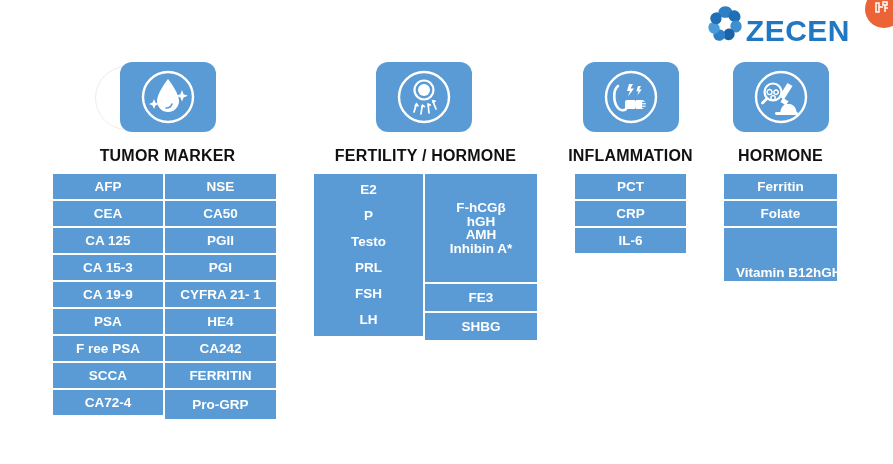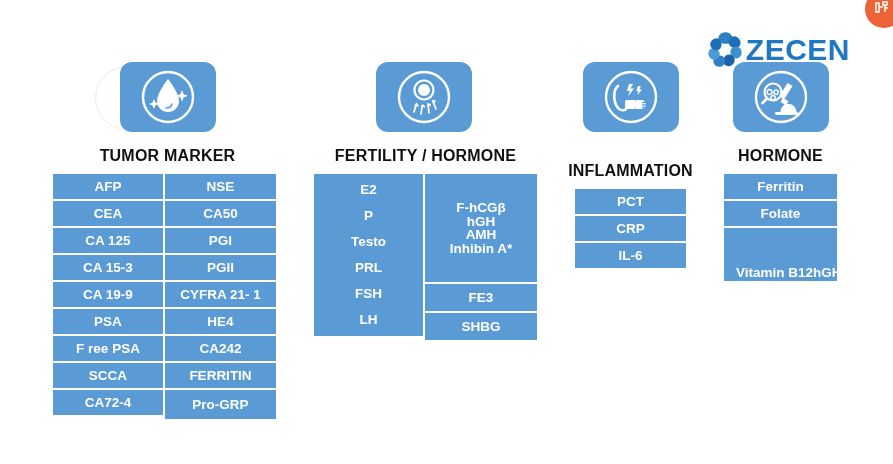--- a/index.html
+++ b/index.html
@@ -13,25 +13,25 @@
     position: relative;
     overflow: hidden;
     font-family: "Liberation Sans", sans-serif;
     -webkit-font-smoothing: antialiased;
   }
 
   
   #brand-logo {
     position: absolute;
     left: 705px;
-    top: 27px;
+    top: 0;
     width: 145px;
     height: 46px;
     display: flex;
-    align-items: center;
+    align-items: flex-end;
     gap: 0;
   }
   #brand-logo .logo-mark { width: 46px; height: 44px; display: block; }
   #brand-logo .logo-word {
     font-family: "Liberation Sans", sans-serif;
     font-size: 30px;
     font-weight: bold;
     letter-spacing: 0.5px;
     color: #1F78C1;
     line-height: 1;
@@ -127,21 +127,21 @@
   #fertility-table .cell { height: 27px; }
   #fertility-table .merged-left { height: 162px; flex-direction: column; justify-content: space-around; padding: 3px 12px; }
   #fertility-table .merged-left span { display: block; line-height: 1; }
   #fertility-table .merged-right { height: 108px; flex-direction: column; justify-content: center; padding: 2px 12px; }
   #fertility-table .merged-right span { display: block; line-height: 1; }
 
   
   #inflammation-section { left: 575px; top: 62px; width: 111px; }
   #inflammation-icon-wrap { position: relative; height: 72px; }
   #inflammation-section .section-icon { position: absolute; left: 8px; top: 0; width: 96px; height: 70px; }
-  #inflammation-section .section-title { margin-top: 28px; margin-left: -19px; width: 149px; }
+  #inflammation-section .section-title { margin-top: 13px; margin-left: -19px; width: 149px; }
   #inflammation-table { margin-top: 9px; }
   #inflammation-table .col-main { width: 111px; }
   #inflammation-table .cell { height: 25px; }
 
   
   #anemia-section { left: 724px; top: 62px; width: 113px; }
   #anemia-icon-wrap { position: relative; height: 72px; }
   #anemia-section .section-icon { position: absolute; left: 9px; top: 0; width: 96px; height: 70px; }
   #anemia-section .section-title { margin-top: 13px; }
   #anemia-table { margin-top: 9px; }
@@ -198,22 +198,22 @@
       <div class="cell gap">CA 15-3</div>
       <div class="cell gap">CA 19-9</div>
       <div class="cell gap">PSA</div>
       <div class="cell gap">F ree PSA</div>
       <div class="cell gap">SCCA</div>
       <div class="cell">CA72-4</div>
     </div>
     <div class="col col-right">
       <div class="cell gap">NSE</div>
       <div class="cell gap">CA50</div>
+      <div class="cell gap">PGII</div>
       <div class="cell gap">PGI</div>
-      <div class="cell gap">PGII</div>
       <div class="cell gap">CYFRA 21- 1</div>
       <div class="cell gap">HE4</div>
       <div class="cell gap">CA242</div>
       <div class="cell gap">FERRITIN</div>
       <div class="cell">Pro-GRP</div>
     </div>
   </div>
 </div>
 
 <div class="section" id="fertility-section">

